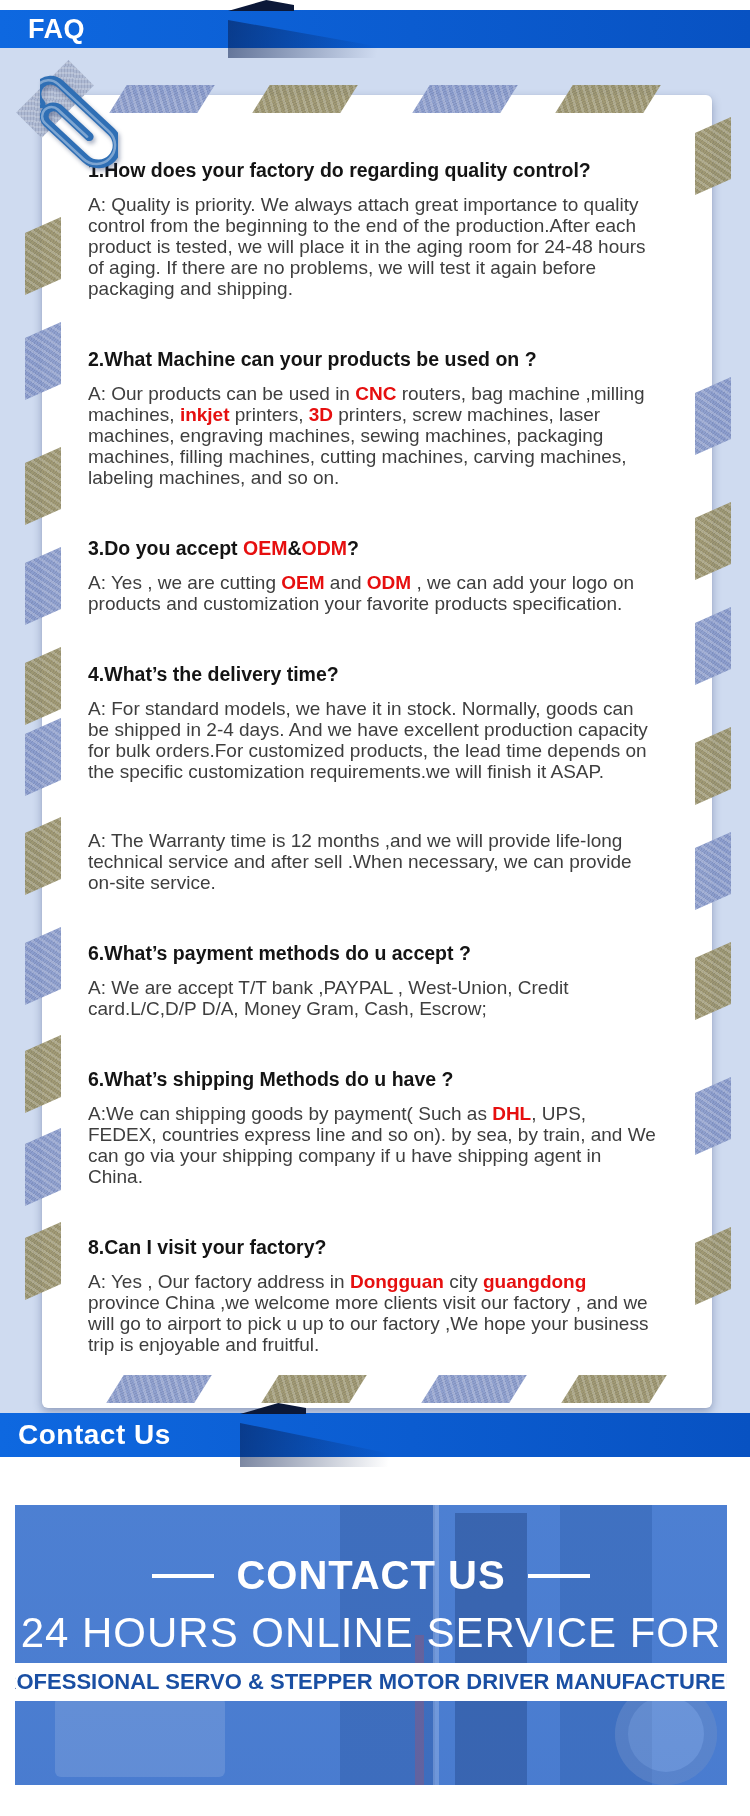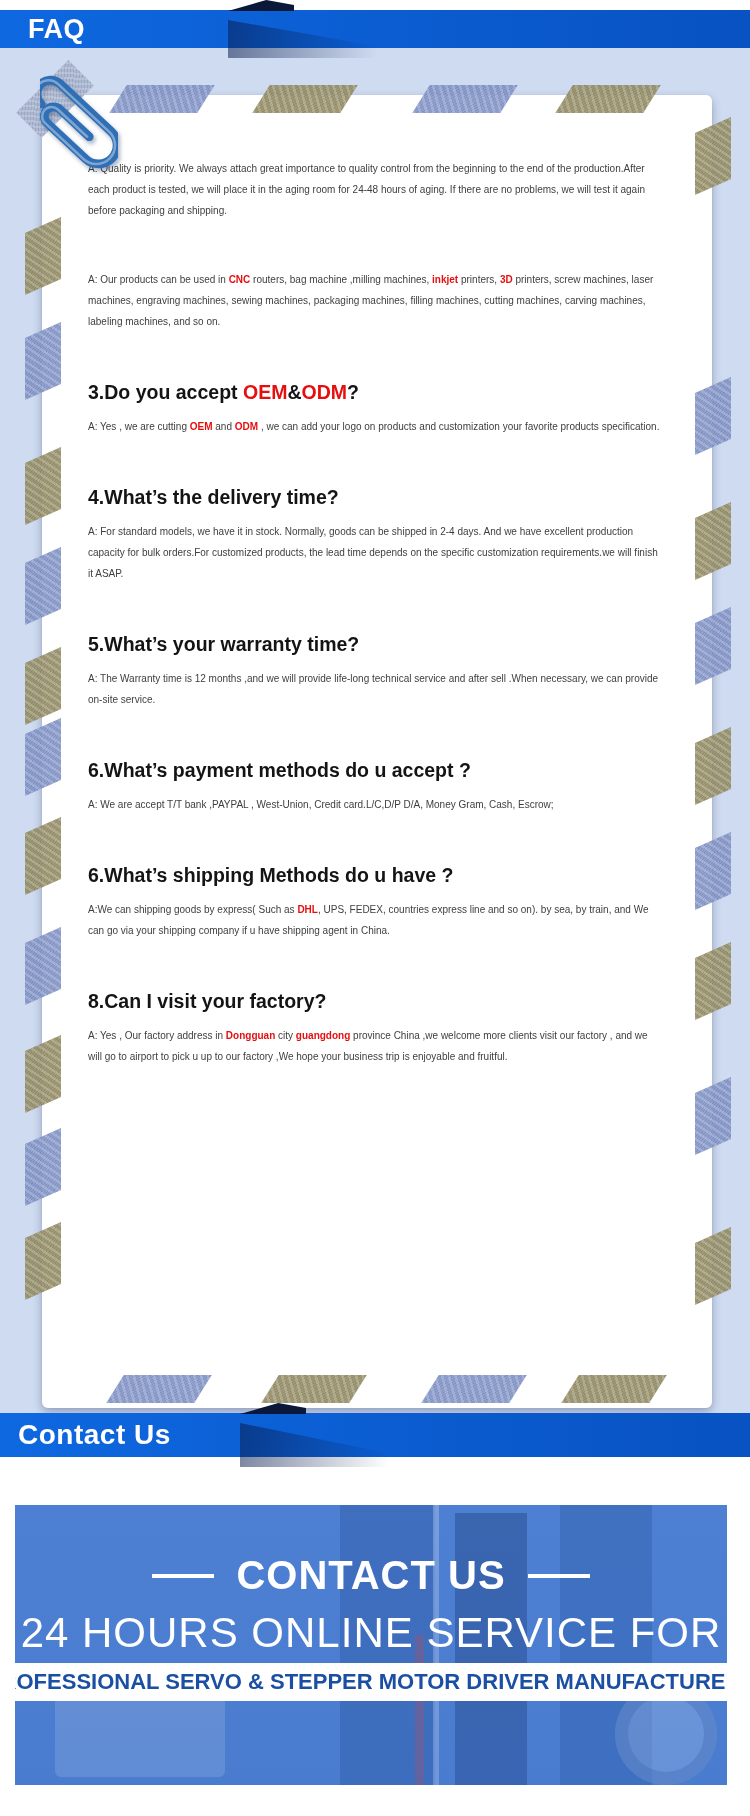--- a/index.html
+++ b/index.html
@@ -49,21 +49,21 @@
        background-color:#aab6d0;}
 
   
   .clip{position:absolute;left:40px;top:62px;z-index:6;
        filter:drop-shadow(2px 3px 2px rgba(20,40,90,.35));}
 
   
   .faq-list{position:absolute;left:46px;top:63px;width:572px;}
   .faq-item{margin:0 0 48px 0;}
   .faq-item h3{margin:0 0 12px 0;font-size:19.5px;line-height:24px;font-weight:bold;color:#141414;}
-  .faq-item p{margin:0;font-size:10px;line-height:21px;color:#3e3e3e;}
+  .faq-item p{margin:0;font-size:19px;line-height:21px;color:#3e3e3e;}
   .red{color:#e60f0f;font-weight:bold;}
 
   
   .banner{position:absolute;left:15px;top:1505px;width:712px;height:280px;
        background:#4d80d2;overflow:hidden;}
   .banner .art{position:absolute;z-index:0;}
   .art.col1{left:325px;top:0;width:95px;height:280px;background:rgba(22,62,130,.45);}
   .art.col2{left:440px;top:8px;width:72px;height:272px;background:rgba(10,35,90,.50);}
   .art.col3{left:545px;top:0;width:92px;height:280px;background:rgba(25,70,140,.42);}
   .art.acc1{left:418px;top:0;width:6px;height:280px;background:rgba(240,245,255,.45);}
@@ -126,44 +126,45 @@
         <div class="tape v b" style="left: 653px; top: 520px;"></div>
         <div class="tape v o" style="left: 653px; top: 640px;"></div>
         <div class="tape v b" style="left: 653px; top: 745px;"></div>
         <div class="tape v o" style="left: 653px; top: 855px;"></div>
         <div class="tape v b" style="left: 653px; top: 990px;"></div>
         <div class="tape v o" style="left: 653px; top: 1140px;"></div>
       </div>
     <div class="tape corner"></div>
     <div class="faq-list">
         <div class="faq-item">
+          <h3><span>1.How does your factory do regarding quality control?</span></h3>
           <p><span>A: Quality is priority. We always attach great importance to quality control from the beginning to the end of the production.After each product is tested, we will place it in the aging room for 24-48 hours of aging. If there are no problems, we will test it again before packaging and shipping.</span></p>
         </div>
         <div class="faq-item">
+          <h3><span>2.What Machine can your products be used on ?</span></h3>
           <p><span>A: Our products can be used in </span><span class="red">CNC</span><span> routers, bag machine ,milling machines, </span><span class="red">inkjet</span><span> printers, </span><span class="red">3D</span><span> printers, screw machines, laser machines, engraving machines, sewing machines, packaging machines, filling machines, cutting machines, carving machines, labeling machines, and so on.</span></p>
         </div>
         <div class="faq-item">
           <h3><span>3.Do you accept </span><span class="red">OEM</span><span>&amp;</span><span class="red">ODM</span><span>?</span></h3>
           <p><span>A: Yes , we are cutting </span><span class="red">OEM</span><span> and </span><span class="red">ODM</span><span> , we can add your logo on products and customization your favorite products specification.</span></p>
         </div>
         <div class="faq-item">
           <h3><span>4.What’s the delivery time?</span></h3>
           <p><span>A: For standard models, we have it in stock. Normally, goods can be shipped in 2-4 days. And we have excellent production capacity for bulk orders.For customized products, the lead time depends on the specific customization requirements.we will finish it ASAP.</span></p>
         </div>
         <div class="faq-item">
-          <h3><span>5.What’s your warranty time?</span></h3>
           <p><span>A: The Warranty time is 12 months ,and we will provide life-long technical service and after sell .When necessary, we can provide on-site service.</span></p>
         </div>
         <div class="faq-item">
           <h3><span>6.What’s payment methods do u accept ?</span></h3>
           <p><span>A: We are accept T/T bank ,PAYPAL , West-Union, Credit card.L/C,D/P D/A, Money Gram, Cash, Escrow;</span></p>
         </div>
         <div class="faq-item">
           <h3><span>6.What’s shipping Methods do u have ?</span></h3>
-          <p><span>A:We can shipping goods by express( Such as </span><span class="red">DHL</span><span>, UPS, FEDEX, countries express line and so on). by sea, by train, and We can go via your shipping company if u have shipping agent in China.</span></p>
+          <p><span>A:We can shipping goods by payment( Such as </span><span class="red">DHL</span><span>, UPS, FEDEX, countries express line and so on). by sea, by train, and We can go via your shipping company if u have shipping agent in China.</span></p>
         </div>
         <div class="faq-item">
           <h3><span>8.Can I visit your factory?</span></h3>
           <p><span>A: Yes , Our factory address in </span><span class="red">Dongguan</span><span> city </span><span class="red">guangdong</span><span> province China ,we welcome more clients visit our factory , and we will go to airport to pick u up to our factory ,We hope your business trip is enjoyable and fruitful.</span></p>
         </div>
       </div>
   </div>
 
   <svg class="clip" width="78" height="120" viewBox="0 0 56 96">
     <g transform="rotate(-47 28 48)">

